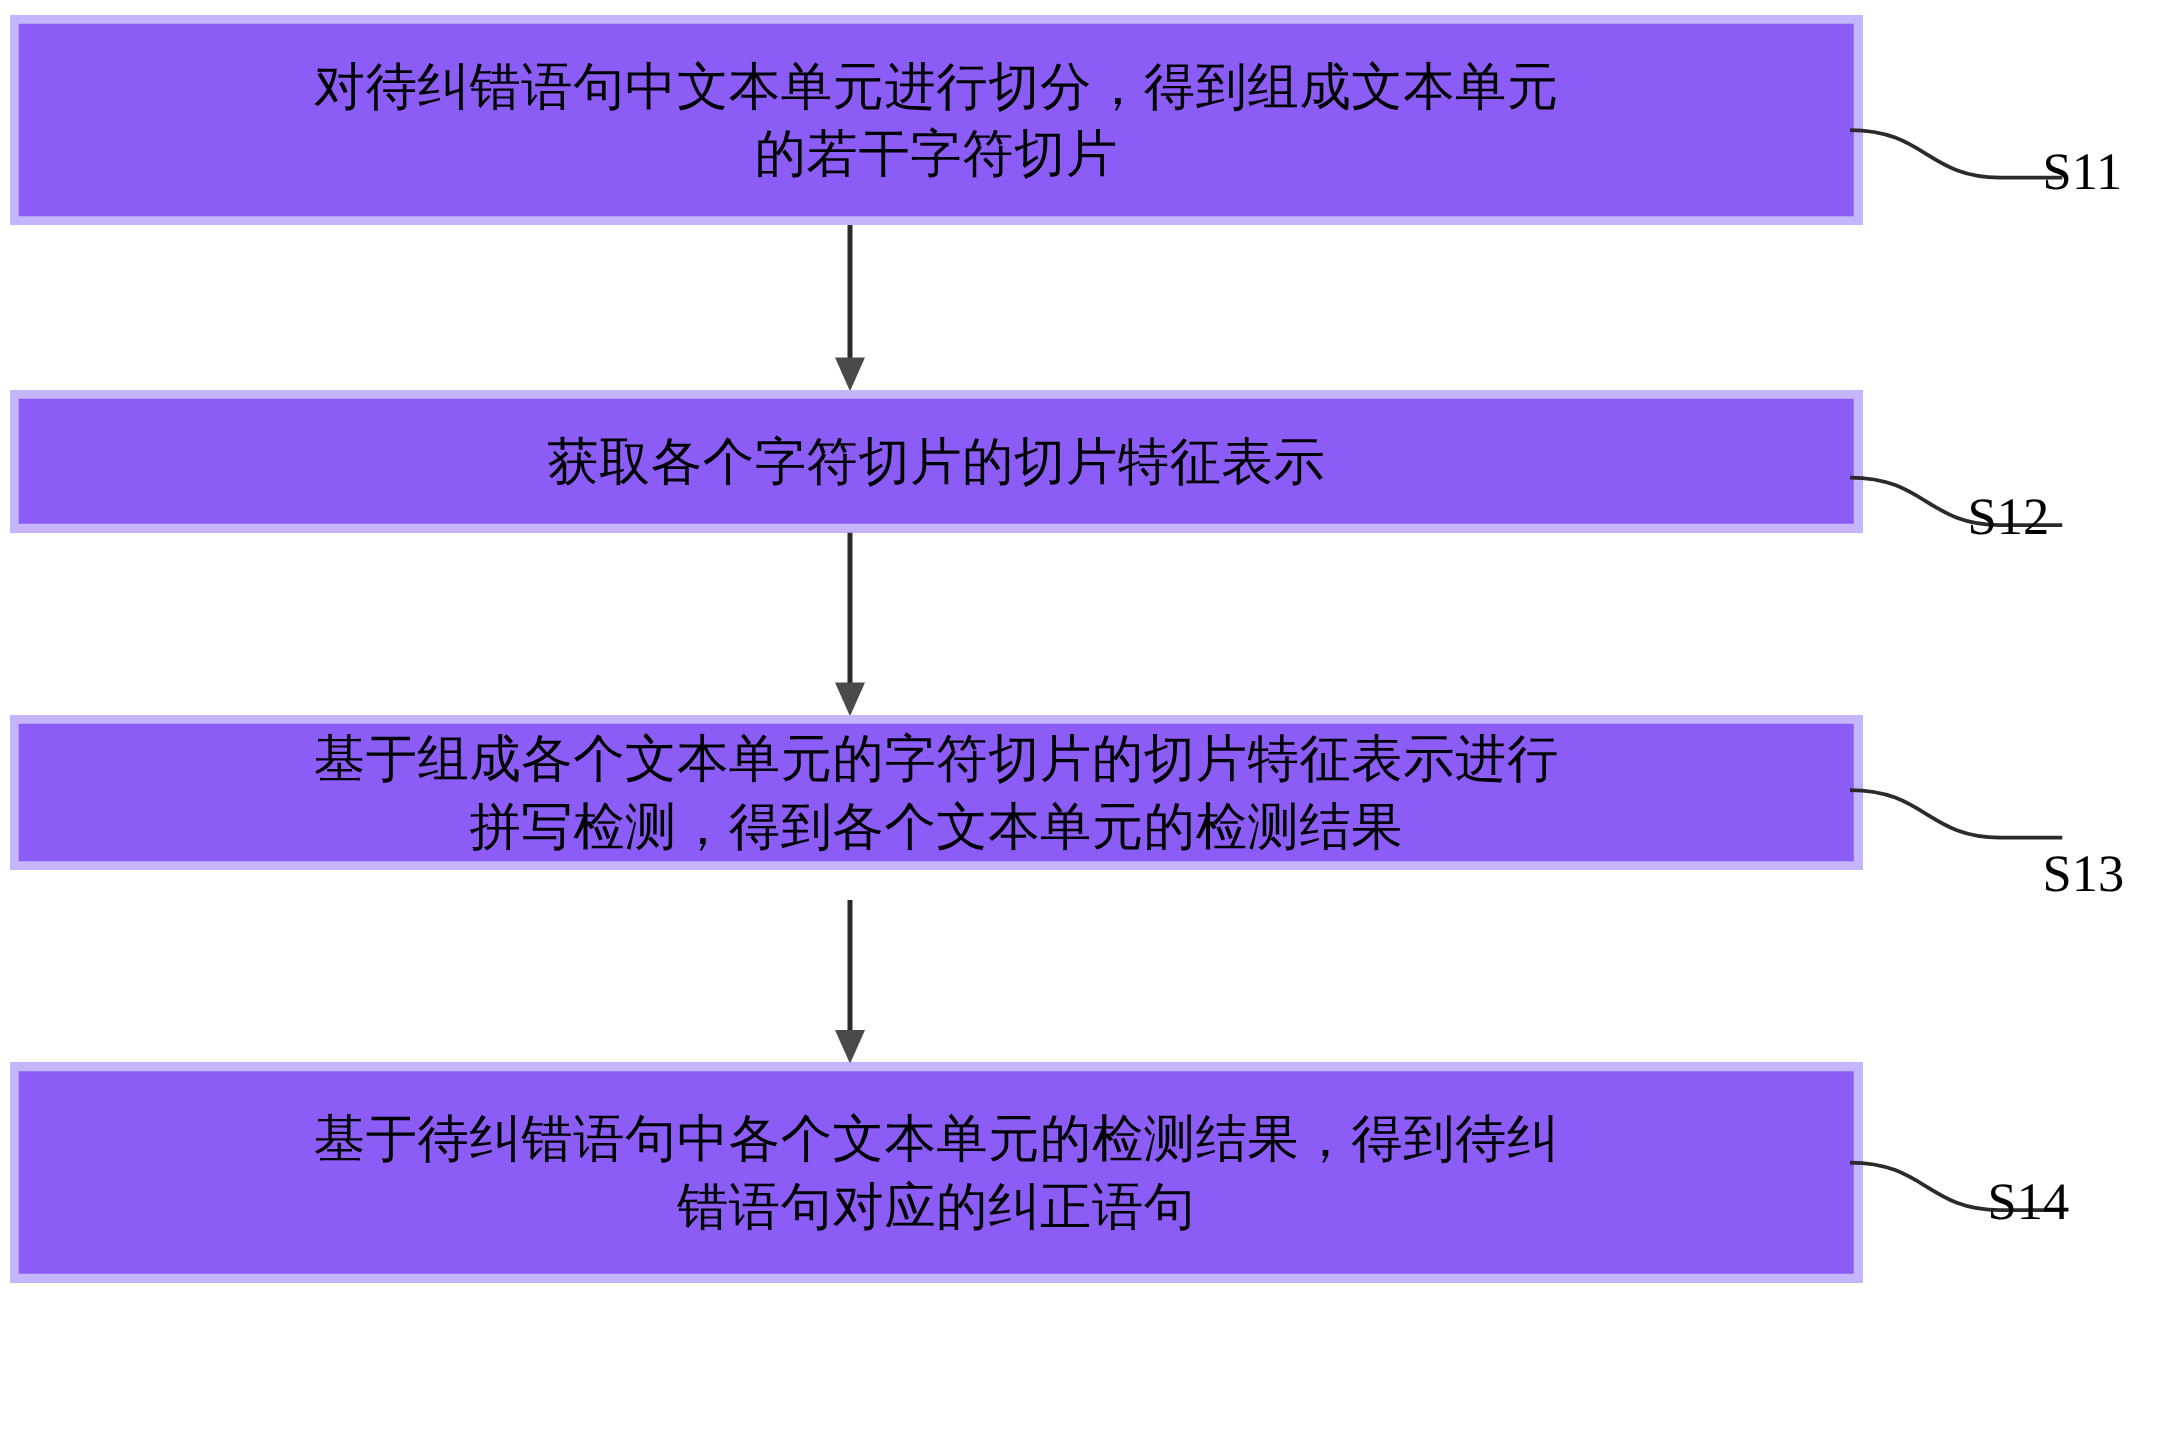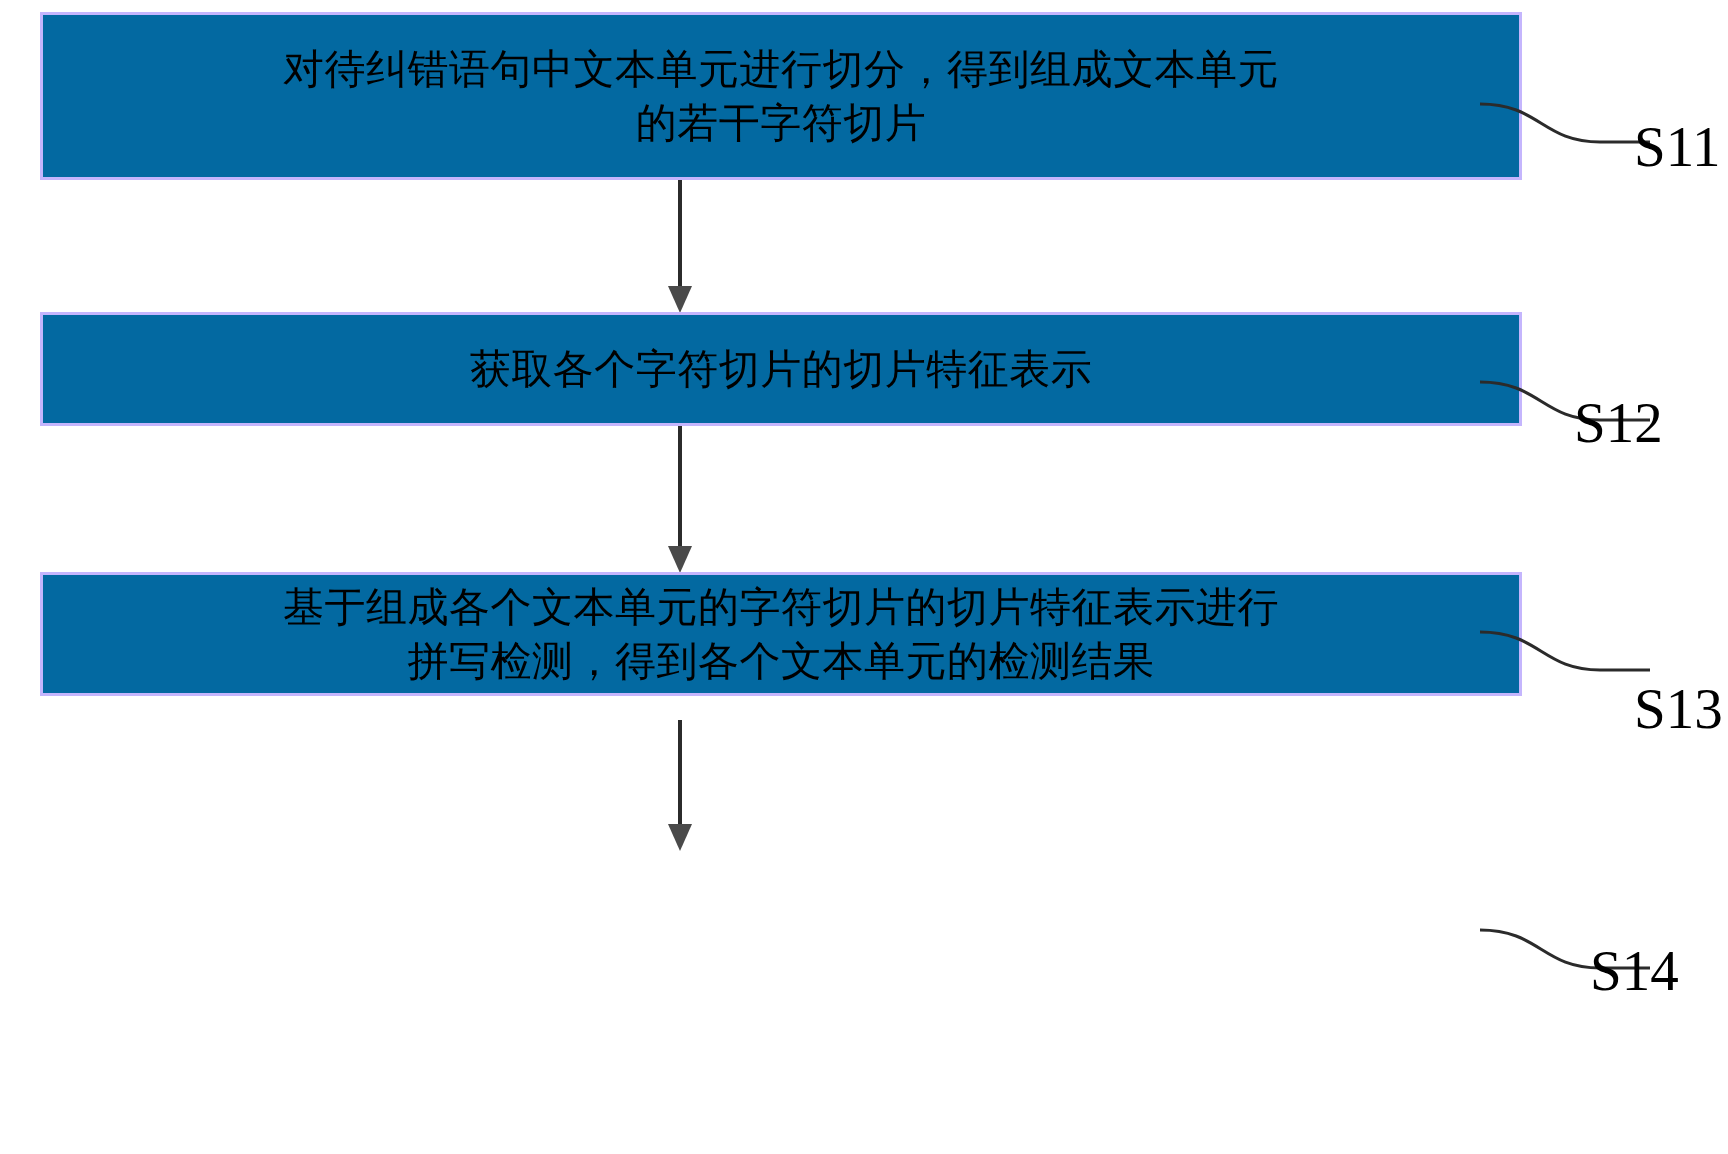--- a/index.html
+++ b/index.html
@@ -15,39 +15,38 @@
     overflow: hidden;
   }
   .canvas {
     position: relative;
     width: 1728px;
     height: 1154px;
   }
   .step-box {
     position: absolute;
     box-sizing: border-box;
-    border: 3px solid #c4b5fd;
-    background: #0369a1;
+    border: 7px solid #c4b5fd;
+    background: #8b5cf6;
     display: flex;
     align-items: center;
     justify-content: center;
     text-align: center;
-    margin-left: 32px;
   }
   .step-text {
     font-size: 41px;
     line-height: 1.32;
     letter-spacing: 0.5px;
     padding: 0 40px;
     white-space: pre-line;
     font-family: "Liberation Serif", serif;
   }
   .step-label {
     position: absolute;
-    font-size: 57px;
+    font-size: 42px;
     font-family: "Liberation Serif", serif;
     color: #000000;
   }
   .connector {
     position: absolute;
   }
   .leader {
     position: absolute;
   }
 
@@ -113,18 +112,22 @@
   <svg class="leader" id="leader-s13" viewBox="0 0 170 80">
     <path d="M0 24 C 60 24, 62 62, 120 62 L 170 62" fill="none" stroke="#2b2b2b" stroke-width="3"></path>
   </svg>
   <div class="step-label" id="label-s13">S13</div>
 
   <svg class="connector" id="arrow-3" viewBox="0 0 80 131">
     <line x1="40" y1="0" x2="40" y2="110" stroke="#2b2b2b" stroke-width="4"></line>
     <polygon points="40,131 28,104 52,104" fill="#4a4a4a"></polygon>
   </svg>
 
+  <div class="step-box" id="box-s14">
+    <div class="step-text">基于待纠错语句中各个文本单元的检测结果，得到待纠
+错语句对应的纠正语句</div>
+  </div>
   <svg class="leader" id="leader-s14" viewBox="0 0 170 80">
     <path d="M0 24 C 60 24, 62 62, 120 62 L 170 62" fill="none" stroke="#2b2b2b" stroke-width="3"></path>
   </svg>
   <div class="step-label" id="label-s14">S14</div>
 
 </div>
 
 </body></html>

